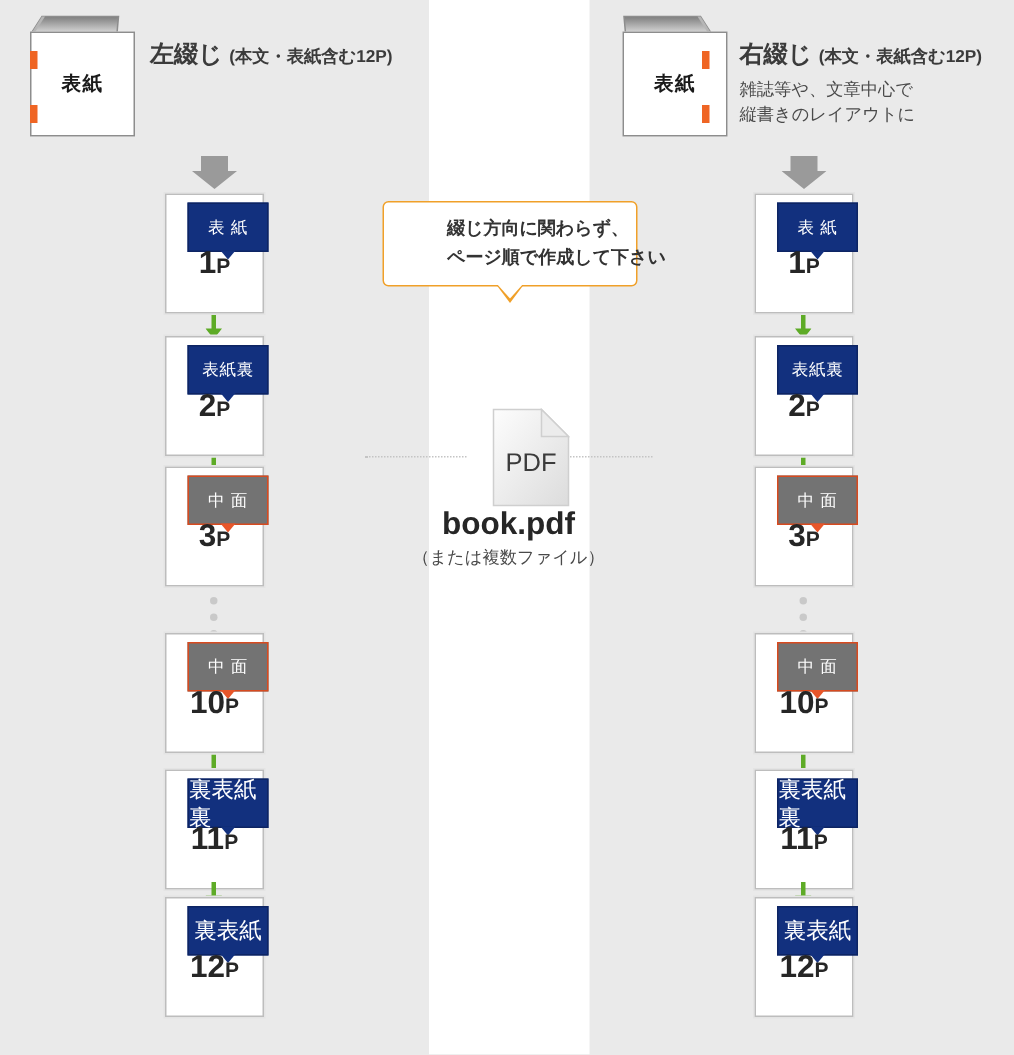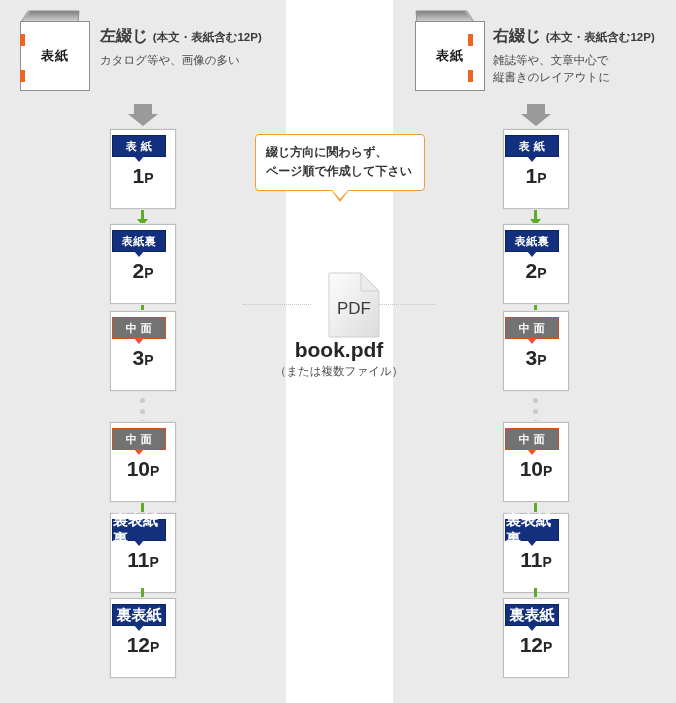--- a/index.html
+++ b/index.html
@@ -61,24 +61,24 @@
 
   
   .card{
     position:absolute;width:66px;height:80px;
     background:#ffffff;
     border:1px solid #bdbdbd;
     box-shadow:0 0 0 1px #e4e4e4;
     box-sizing:border-box;
   }
   .card-banner{
-    position:absolute;left:1px;top:5px;width:54px;height:22px;
+    position:absolute;left:14px;top:5px;width:54px;height:33px;
     box-sizing:border-box;
     display:flex;align-items:center;justify-content:center;
-    color:#ffffff;font-size:11px;font-weight:bold;
+    color:#ffffff;font-size:11px;font-weight:normal;
     letter-spacing:0.5px;
   }
   .card-banner.navy{background:#12307e;border:1px solid #0d2463;}
   .card-banner.orange{background:#737373;border:1px solid #d84a1f;}
   .card-banner .notch{
     position:absolute;left:50%;bottom:-6px;transform:translateX(-50%);
     width:0;height:0;border-left:5px solid transparent;
     border-right:5px solid transparent;
   }
   .card-banner.navy .notch{border-top:6px solid #12307e;}
@@ -101,21 +101,21 @@
   }
 
   
   .callout{
     position:absolute;
     background:#ffffff;border:1.5px solid #f0a029;border-radius:4px;
     box-sizing:border-box;
   }
   .callout-text{
     padding:8px 2px 9px 10px;font-size:12px;font-weight:bold;
-    color:#333333;line-height:19px;white-space:nowrap;
+    color:#333333;line-height:19px;white-space:nowrap;margin-left:32px;
   }
   .callout .tail-o,.callout .tail-i{
     position:absolute;width:0;height:0;
     border-left:9px solid transparent;border-right:9px solid transparent;
   }
   .callout .tail-o{left:50%;transform:translateX(-50%);bottom:-12px;border-top:12px solid #f0a029;}
   .callout .tail-i{left:50%;transform:translateX(-50%);bottom:-9px;border-top:10px solid #ffffff;}
 
   
   .dotline{
@@ -160,21 +160,20 @@
       </div>
       <div class="staple" style="left:0px;top:24px;"></div>
       <div class="staple" style="left:0px;top:60px;"></div>
     </div>
 
     <div class="head-title" style="left:100px;top:26px;">
       <span class="big">左綴じ</span>
       <span class="small">(本文・表紙含む12P)</span>
     </div>
     <div class="head-desc" style="left:100px;top:52px;">
-      <div>カタログ等や、画像の多い</div>
     </div>
 
     <div class="gray-arrow" style="left:128px;top:104px;">
       <svg width="30" height="22" viewBox="0 0 30 22">
         <path d="M6 0 H24 V10 H30 L15 22 L0 10 H6 Z" fill="#9a9a9a"></path>
       </svg>
     </div>
 
     <div class="card" style="left:110px;top:129px;">
       <div class="card-banner navy">

